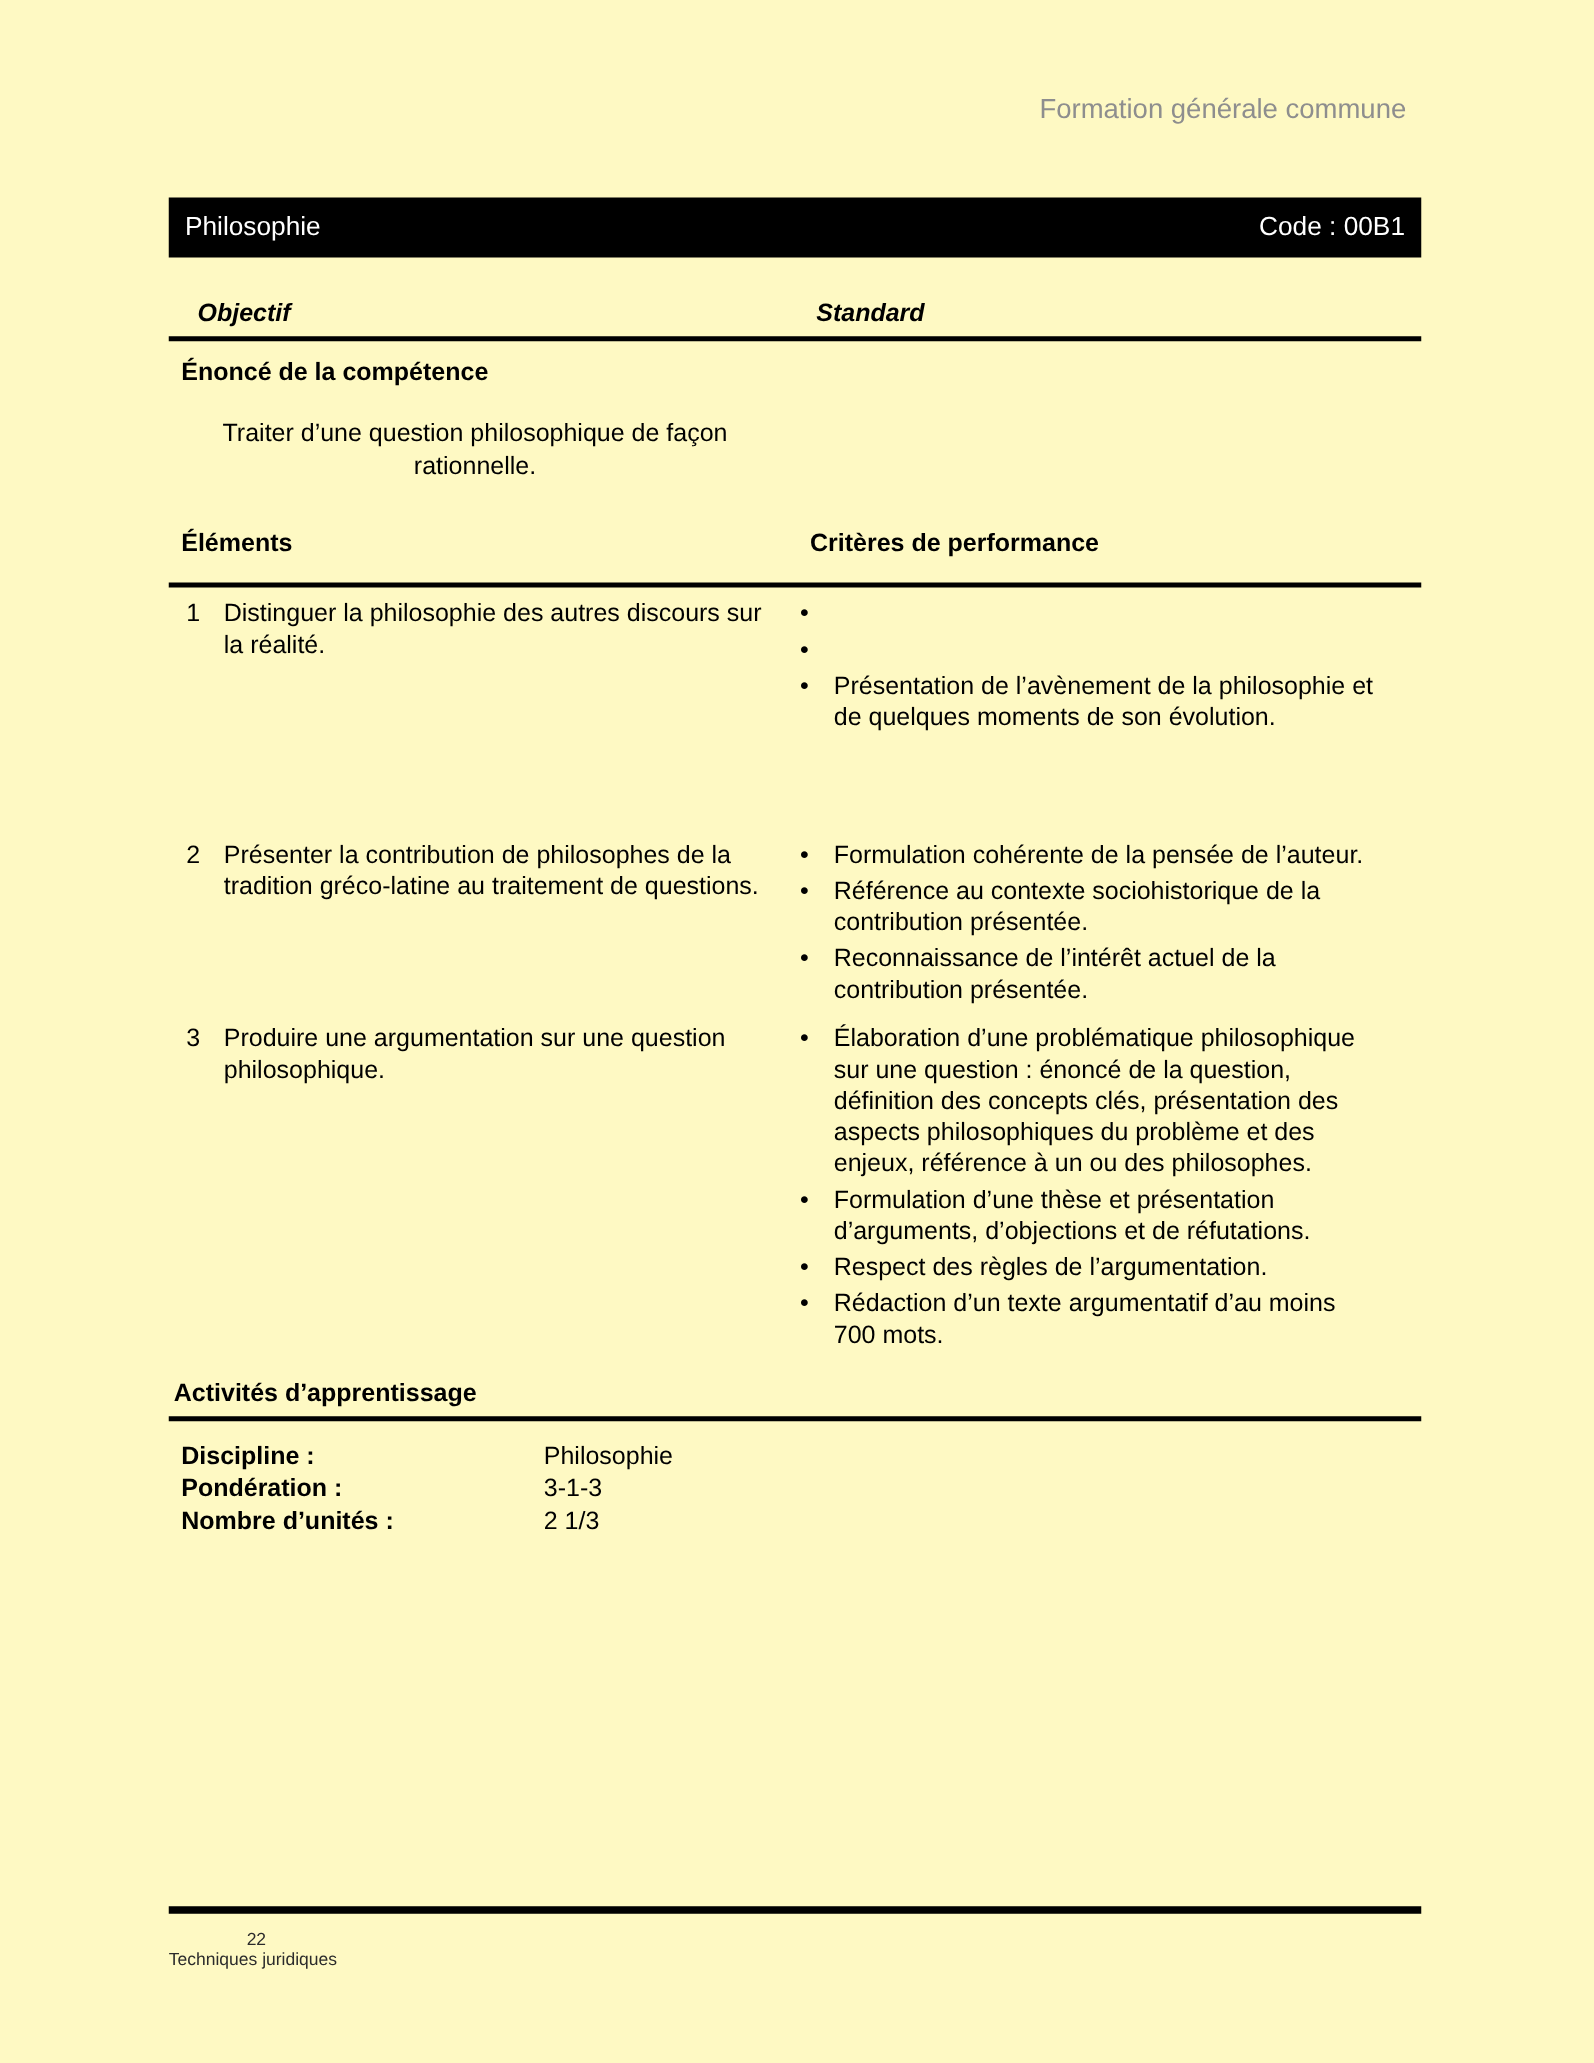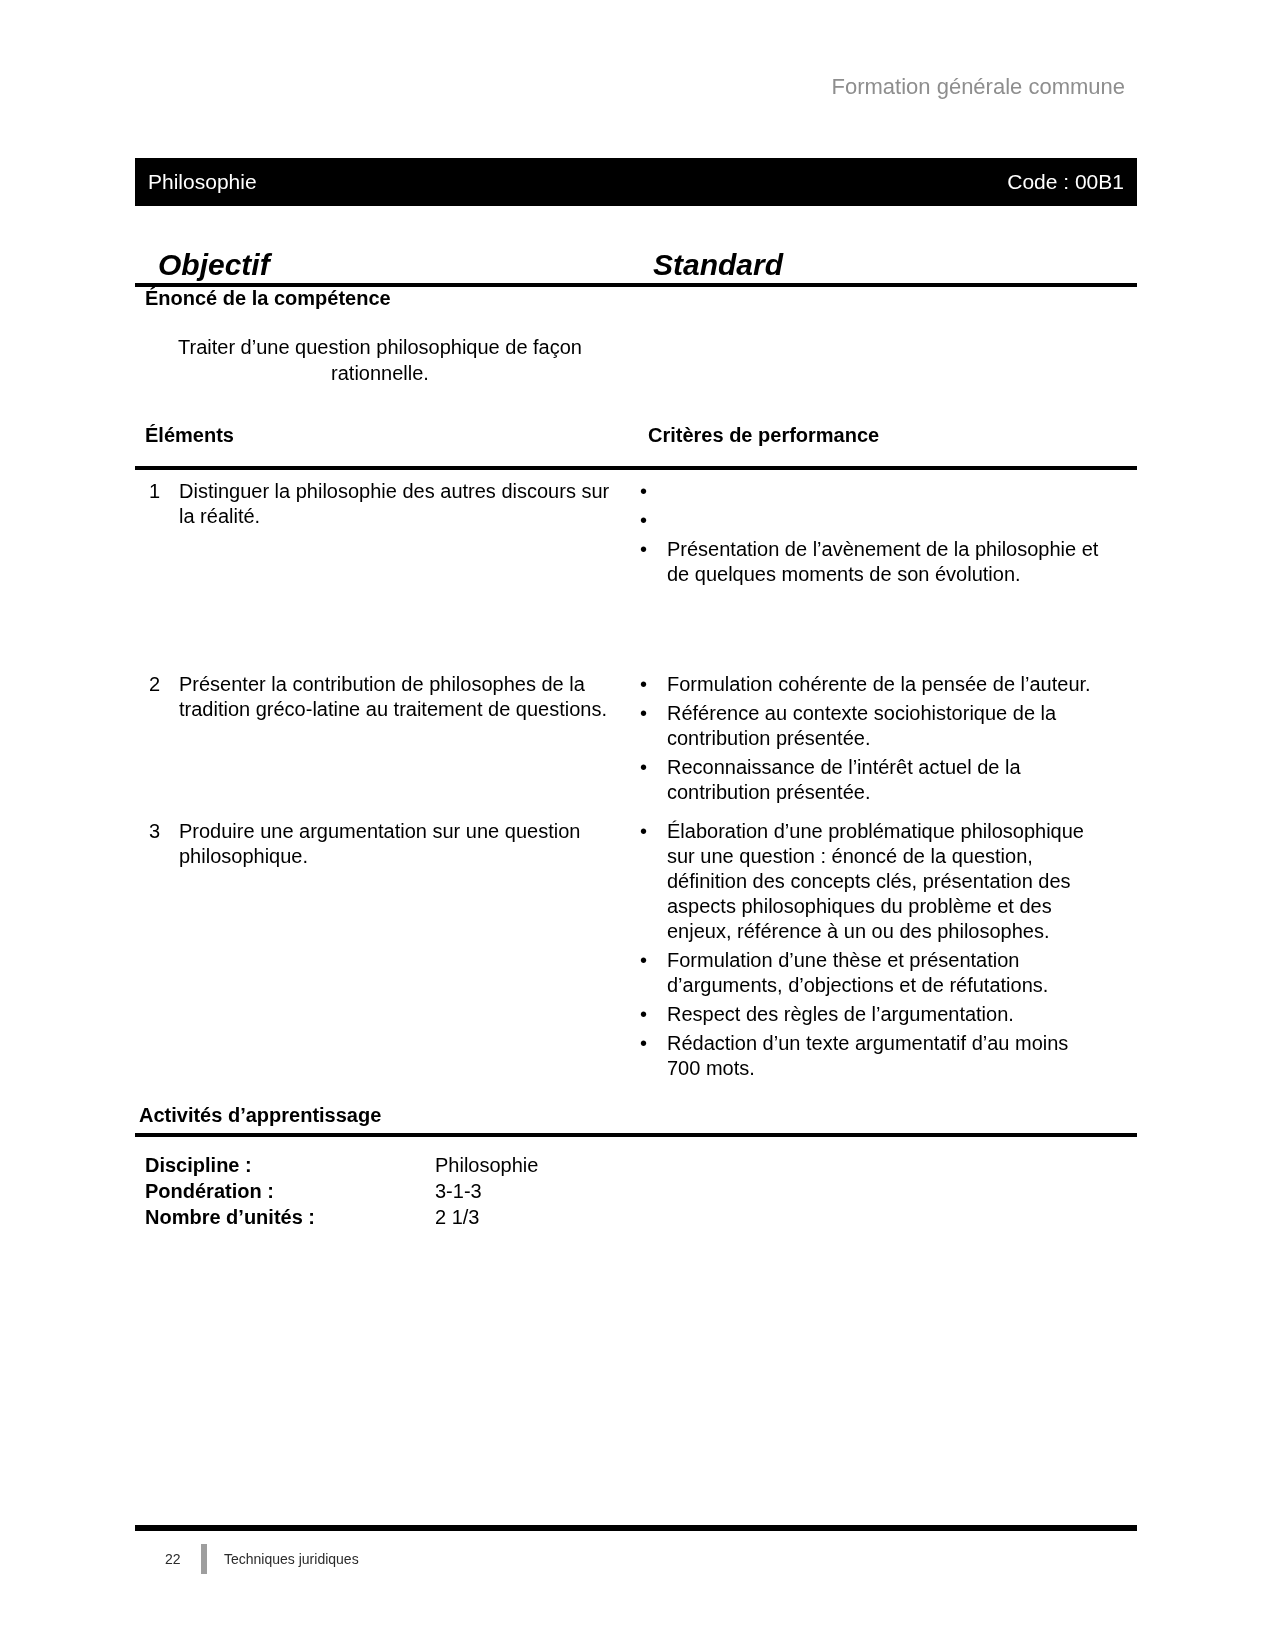--- a/index.html
+++ b/index.html
@@ -1,38 +1,38 @@
 <!DOCTYPE html>
 <html lang="fr"><head>
 <meta charset="utf-8">
 <style>
   html,body { margin:0; padding:0; background:#e8e8e8; }
   .page {
     position:relative; width:1275px; height:1650px; margin:0 auto;
-    background:#ffffff; color:#000;
+    background:#fef9c3; color:#000;
     font-family:"Liberation Sans","DejaVu Sans",sans-serif;
     overflow:hidden;
   }
   
   .running-head {
     position:absolute; top:74px; right:150px;
     font-size:22px; line-height:26px; color:#8e8e8e;
   }
   
   .title-bar {
     position:absolute; left:135px; top:158px; width:1002px; height:48px;
     background:#000; color:#fff; box-sizing:border-box;
     display:flex; justify-content:space-between; align-items:center;
     padding:0 13px; font-size:21px;
   }
   
   .obj-std-row {
-    position:absolute; left:135px; top:250px; width:1002px;
+    position:absolute; left:135px; top:236px; width:1002px;
     border-bottom:4px solid #000; padding-bottom:3px; box-sizing:border-box;
-    font-size:30px; line-height:30px; font-weight:bold; font-style:italic;
+    font-size:20px; line-height:30px; font-weight:bold; font-style:italic;
   }
   .obj-heading { margin-left:23px; }
   .std-heading { position:absolute; left:518px; top:0; }
   
   .enonce-heading {
     position:absolute; left:145px; top:286px;
     font-size:20px; font-weight:bold; line-height:24px;
   }
   .statement {
     position:absolute; left:145px; top:334px; width:470px;
@@ -70,22 +70,22 @@
   }
   .activities-heading-text { margin-left:4px; }
   .details { position:absolute; left:145px; top:1152px; font-size:20px; line-height:26px; }
   .detail-row { display:flex; }
   .detail-label { width:290px; flex:0 0 290px;font-weight:bold; }
   
   .footer-rule {
     position:absolute; left:135px; top:1525px; width:1002px; height:6px; background:#000;
   }
   .page-footer {
-    position:absolute; left:151px; top:1543px; height:32px;
-    display:flex; align-items:center; font-size:14px; color:#2b2b2b;
+    position:absolute; left:135px; top:1543px; height:32px;
+    display:flex; align-items:center; font-size:14px; color:#2b2b2b;flex-direction:column;
   }
   .footer-page-number { margin-left:14px; width:24px; }
   .footer-vbar { width:6px; height:30px; background:#9e9e9e; margin-left:12px; margin-right:17px; }
 </style>
 </head>
 <body>
 
 <div class="page">
 
   <div class="running-head">Formation générale commune</div>

